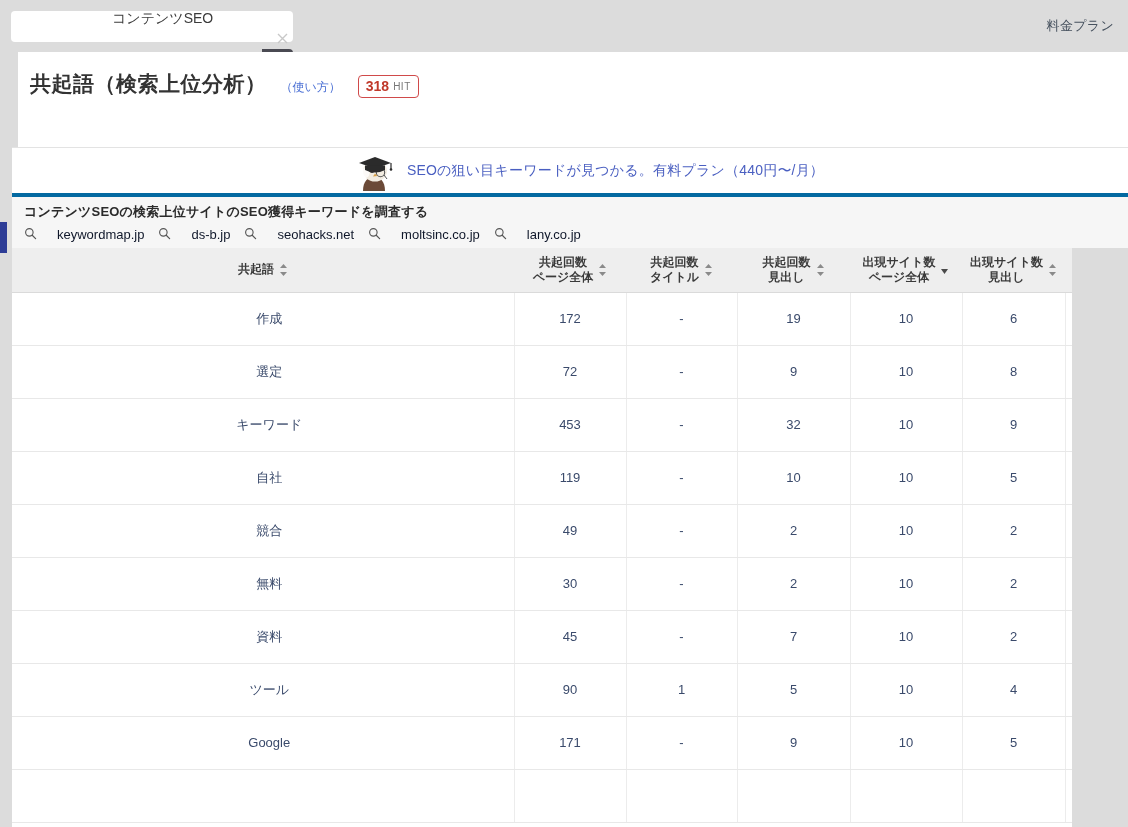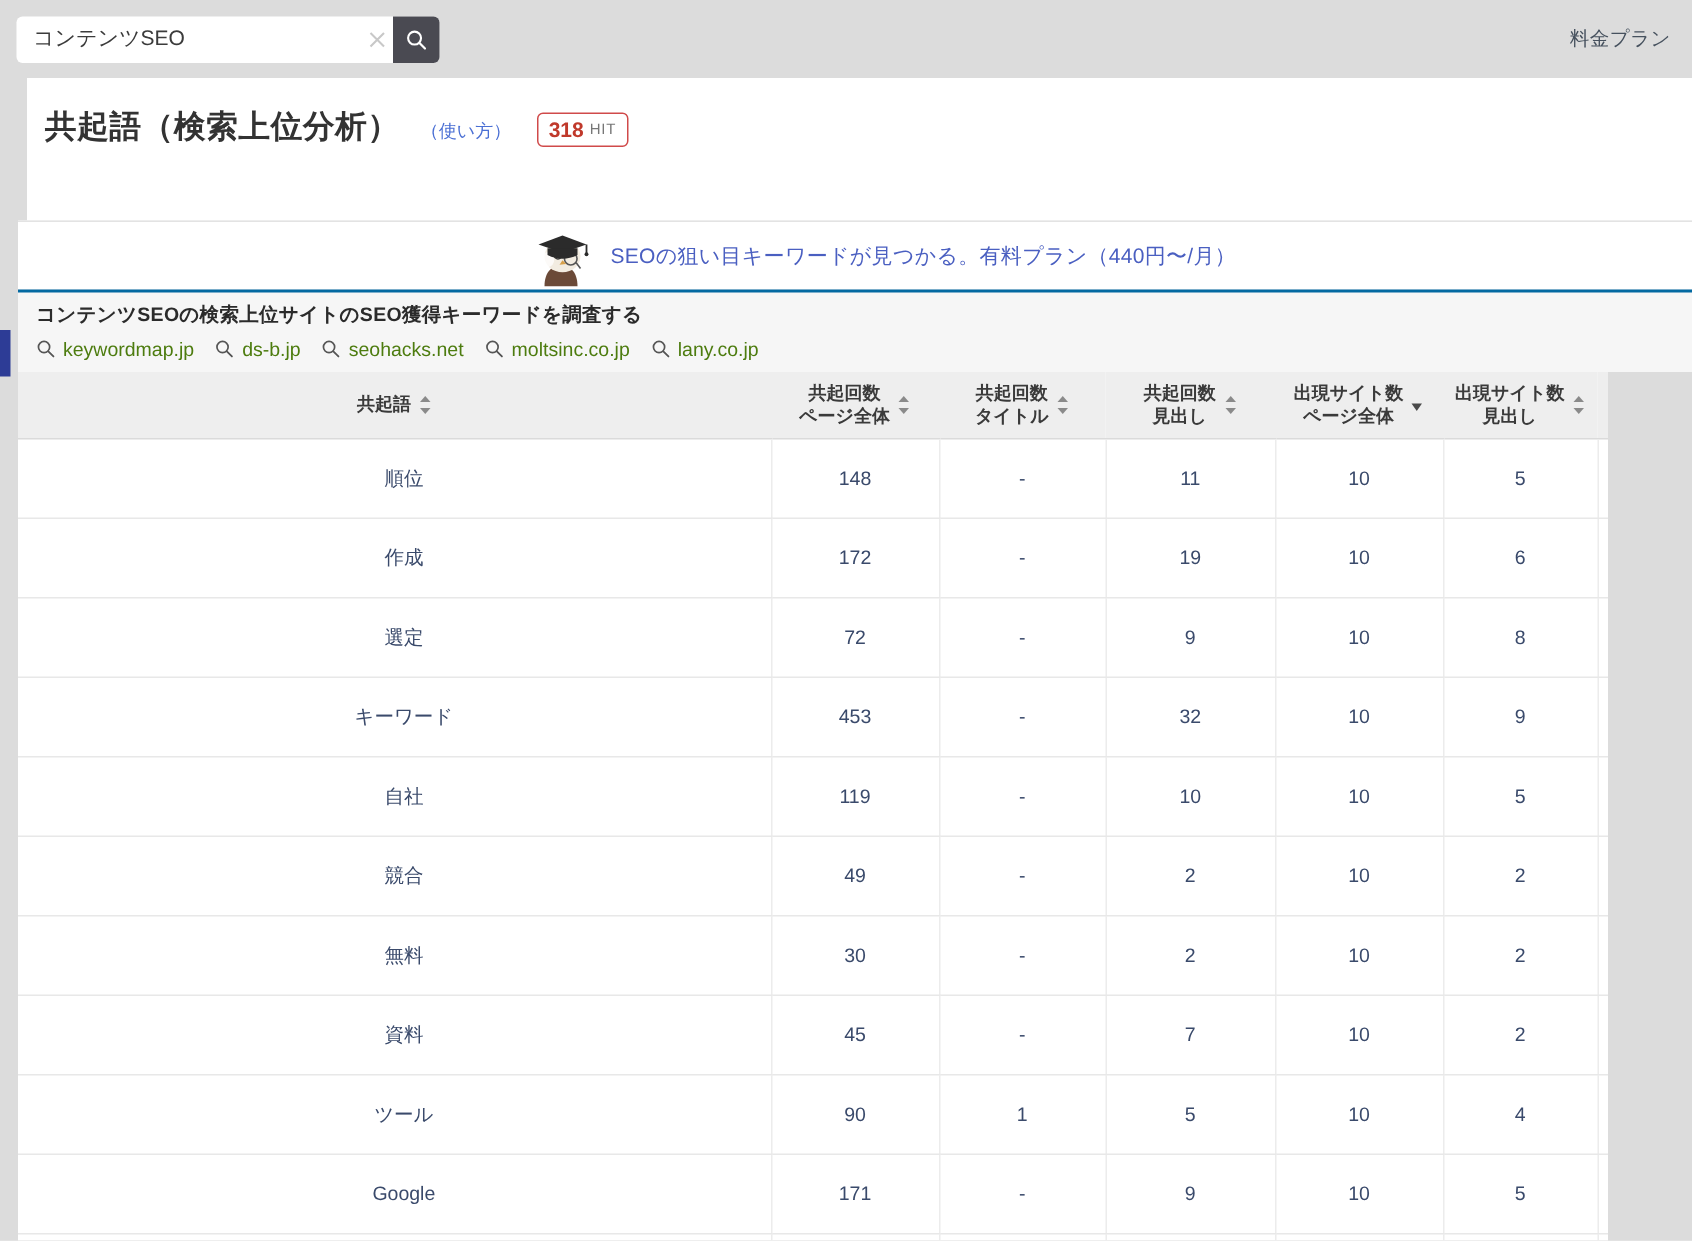--- a/index.html
+++ b/index.html
@@ -16,22 +16,23 @@
   
   .topbar {
     position: absolute; left: 0; top: 0; width: 1128px; height: 52px;
     background: #dcdcdc;
   }
   .searchwrap {
     position: absolute; left: 11px; top: 11px;
     width: 282px; height: 31px;
     background: #ffffff;
     border-radius: 4px;
-    display: flex; align-items: flex-start;
+    display: flex; align-items: flex-end;
     box-shadow: 0 0 0 0 rgba(0,0,0,0);
+    flex-direction: column;
   }
   .search-input {
     border: 0; outline: 0; background: transparent;
     flex: 1 1 auto; height: 29px;
     padding: 0 0 0 11px;
     font-size: 14px; color: #3b3b3b;
     font-family: "Liberation Sans","DejaVu Sans",sans-serif;
   }
   .clear-icon {
     width: 22px; height: 31px; flex: 0 0 22px;
@@ -95,38 +96,38 @@
   .promo-text {
     font-size: 14px; color: #4a5fc1; cursor: pointer;
     letter-spacing: .2px;
   }
 
   
   .kwblock {
     position: absolute; left: 12px; top: 193px;
     width: 1116px; height: 55px;
     background: #f6f6f6;
-    border-top: 2px solid #0369a1;
+    border-top: 4px solid #0369a1;
   }
   .kw-accent {
     position: absolute; left: -12px; top: 25px;
     width: 7px; height: 31px; background: #2d3c96;
   }
   .kw-title {
     position: absolute; left: 12px; top: 6px;
     font-size: 13px; font-weight: bold; color: #2b2b2b;
     letter-spacing: .2px;
   }
   .kw-links {
     position: absolute; left: 12px; top: 30px;
     display: flex; align-items: center; gap: 14px;
   }
   .kw-link {
-    display: inline-flex; align-items: center; gap: 5px;
-    font-size: 13px; color: #4d7c0f; text-decoration: none; cursor: pointer;
+    display: inline-flex; gap: 20px;
+    font-size: 13px; color: #0f172a; text-decoration: none; cursor: pointer;
   }
   .mini-search { width: 13px; height: 13px; flex: 0 0 13px; display:block; color:#555; }
 
   
   .table-scroll {
     position: absolute; left: 12px; top: 248px;
     width: 1060px; height: 579px;
     background: #fff; overflow: hidden;
   }
   table.data { border-collapse: collapse; width: 1116px; table-layout: fixed; }
@@ -362,35 +363,20 @@
                   <path d="M4.5 13 L1 9 L8 9 Z" fill="#8a8a8a"></path>
                 </svg>
               </span>
             </span>
           </th>
           <th></th>
         </tr>
       </thead>
       <tbody>
 
-        <tr>
-          <td class="kwcell">順位</td>
-          <td>148</td>
-          <td>-</td>
-          <td>11</td>
-          <td>10</td>
-          <td>5</td>
-          <td class="lastcell">
-            <button class="expand-btn">
-              <svg width="11" height="7" viewBox="0 0 11 7">
-                <path d="M1 1 L5.5 5.6 L10 1" stroke="#333" stroke-width="1.4" fill="none" stroke-linecap="round" stroke-linejoin="round"></path>
-              </svg>
-            </button>
-          </td>
-        </tr>
 
         <tr>
           <td class="kwcell">作成</td>
           <td>172</td>
           <td>-</td>
           <td>19</td>
           <td>10</td>
           <td>6</td>
           <td class="lastcell">
             <button class="expand-btn">

